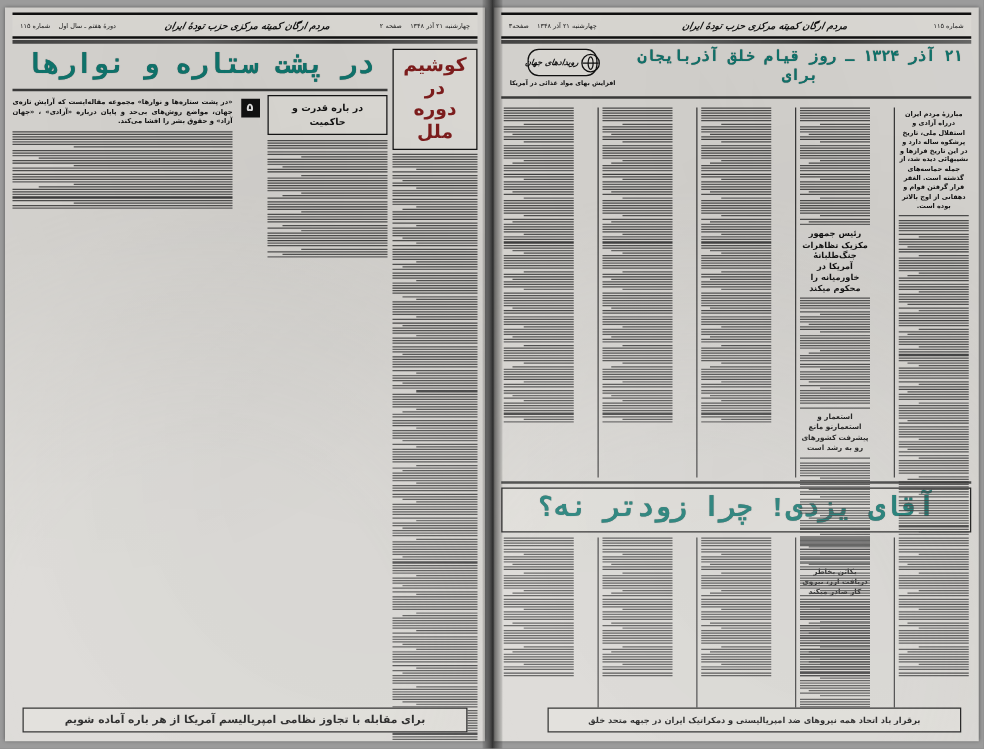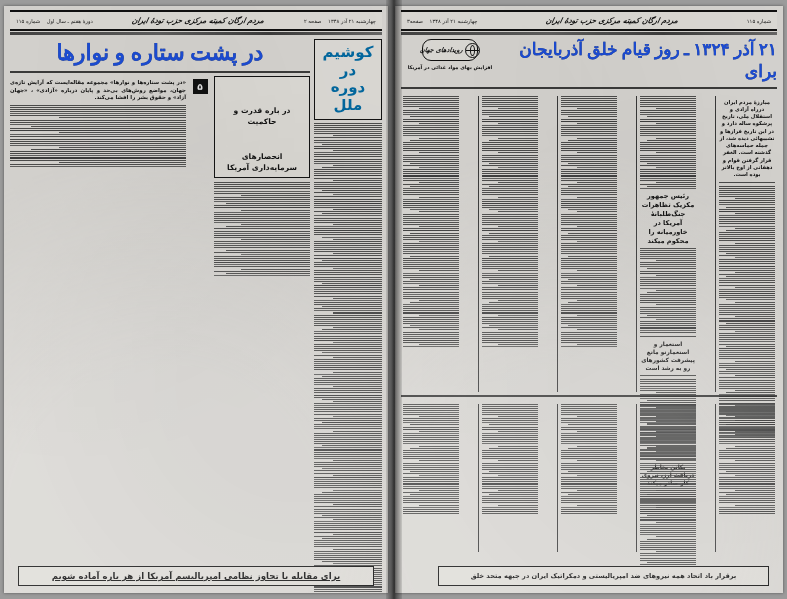--- a/index.html
+++ b/index.html
@@ -52,35 +52,34 @@
   .mh-logo{
     font-size:7.5px;font-style:italic;font-weight:bold;color:#111;
     transform:skewX(-12deg);white-space:nowrap;font-family:"DejaVu Serif",serif;
   }
   .mh-rule{
     margin:1px 6px 0 6px;height:3px;
     background:linear-gradient(to right,#2a2a2a,#4a4a4a 40%,#222 70%,#555);
     opacity:.85;
   }
   .headline{
-    font-size:14.5px;font-weight:bold;color:#1d4ed8;text-align:center;
+    font-size:14.5px;font-weight:bold;color:#0f766e;text-align:center;
     line-height:1.28;letter-spacing:-.2px;
-    font-family:Liberation Serif, serif;
+    font-family:Liberation Mono, monospace;
     text-shadow:0 0 .6px rgba(0,0,0,.6);
   }
-  .headline.big{font-size:17px;text-align:right;}
+  .headline.big{font-size:12px;}
   .headline.jumbo{font-size:22px;letter-spacing:-.5px;}
   .boxed-hl{
     border:1.4px solid #141414;padding:3px 5px;margin:0 6px;
     background:#dedcd7;
   }
   .sub-hl{
     font-size:7.6px;font-weight:bold;text-align:center;color:#141414;
     line-height:1.45;
-    margin-top:24px;
   }
   
   .cols{display:flex;gap:16px;padding:3px 5px 0 5px;align-items:stretch;}
   .col{
     position:relative;flex:1 1 0;min-width:0;padding:0 3px;
     border-left:1px solid #3a3a3a;
   }
   .col:last-child{border-left:none;}
   
   .txt{display:block;}
@@ -126,38 +125,38 @@
   .emblem-txt{
     font-size:6.5px;font-weight:bold;font-style:italic;color:#111;
     transform:skewX(-8deg);white-space:nowrap;
   }
   
   .vbox{
     border:1.4px solid #141414;padding:4px 3px;margin:0 0 3px 0;
     text-align:center;background:#dedcd7;
   }
   .vbox .w{
-    font-size:15px;font-weight:bold;color:#0369a1;line-height:1.18;
+    font-size:15px;font-weight:bold;color:#7f1d1d;line-height:1.18;
     display:block;letter-spacing:-.3px;
   }
   
   .marker{
     width:15px;height:15px;background:#121212;color:#e8e8e8;
     font-size:9px;font-weight:bold;display:flex;align-items:center;
     justify-content:center;margin:3px auto;flex:none;
   }
   
   .slogan{
     position:absolute;bottom:7px;height:18px;
     border:1.6px solid #111;background:#dedcd7;
     display:flex;align-items:center;justify-content:center;
     font-size:8.6px;font-weight:bold;color:#0c0c0c;white-space:nowrap;
     overflow:hidden;padding:0 4px;
   }
-  #slogan-left{left:14px;right:14px;width:auto;text-decoration:underline;}
+  #slogan-left{left:14px;right:14px;width:auto;}
   #slogan-right{left:14px;right:14px;width:auto;font-size:6.6px;margin-left:29px;}
 </style>
 </head>
 <body>
 
 <div id="scan">
 
   <div class="page" id="page-right">
 
     <div class="masthead">
@@ -866,20 +865,23 @@
             <i></i>
             <i></i>
             <i></i>
             <i></i>
             <i></i>
         </span>
       </div>
     </div>
 
     <div class="rule thick" style="margin:3px 6px;"></div>
+    <div class="boxed-hl">
+      <div class="headline jumbo">آقای یزدی! چرا زودتر نه؟</div>
+    </div>
 
     <div class="cols" style="height:148px;padding-top:4px;">
       <div class="col">
         <span class="txt tight">
           <i></i>
             <i></i>
             <i></i>
             <i></i>
             <i></i>
             <i></i>
@@ -1423,21 +1425,20 @@
       </div>
 
       <div style="flex:1 1 auto;min-width:0;">
         <div class="headline jumbo">در پشت ستاره و نوارها</div>
         <div class="rule thick" style="margin:4px 0 3px;"></div>
 
         <div style="display:flex;gap:4px;">
           <div style="flex:0 0 96px;">
             <div class="boxed-hl" style="margin:0;padding:4px 3px;">
               <div class="sub-hl">در باره قدرت و حاکمیت</div>
-              <div class="sub-hl">انحصارهای سرمایه‌داری آمریکا</div>
             </div>
             <span class="txt tight" style="margin-top:4px;display:block;">
               <i></i>
                 <i></i>
                 <i></i>
                 <i></i>
                 <i></i>
                 <i></i>
                 <i></i>
                 <i></i>

